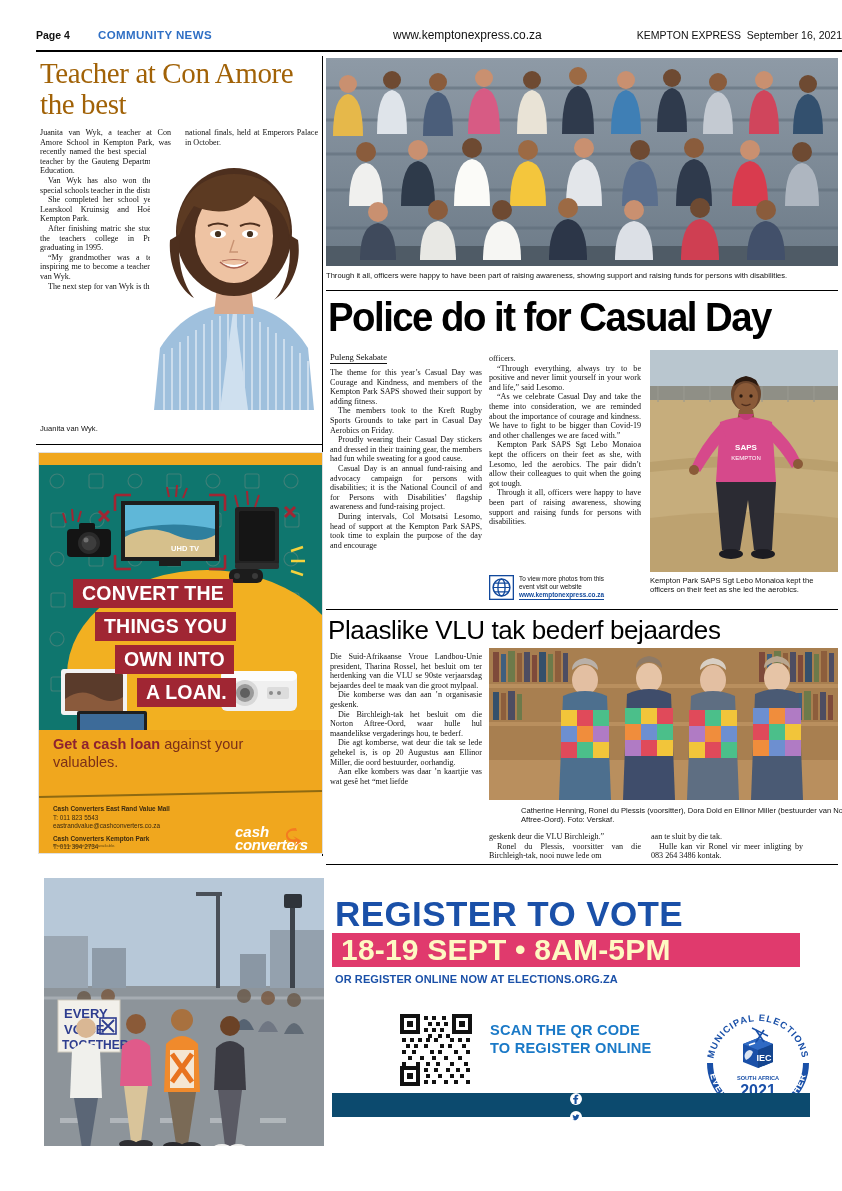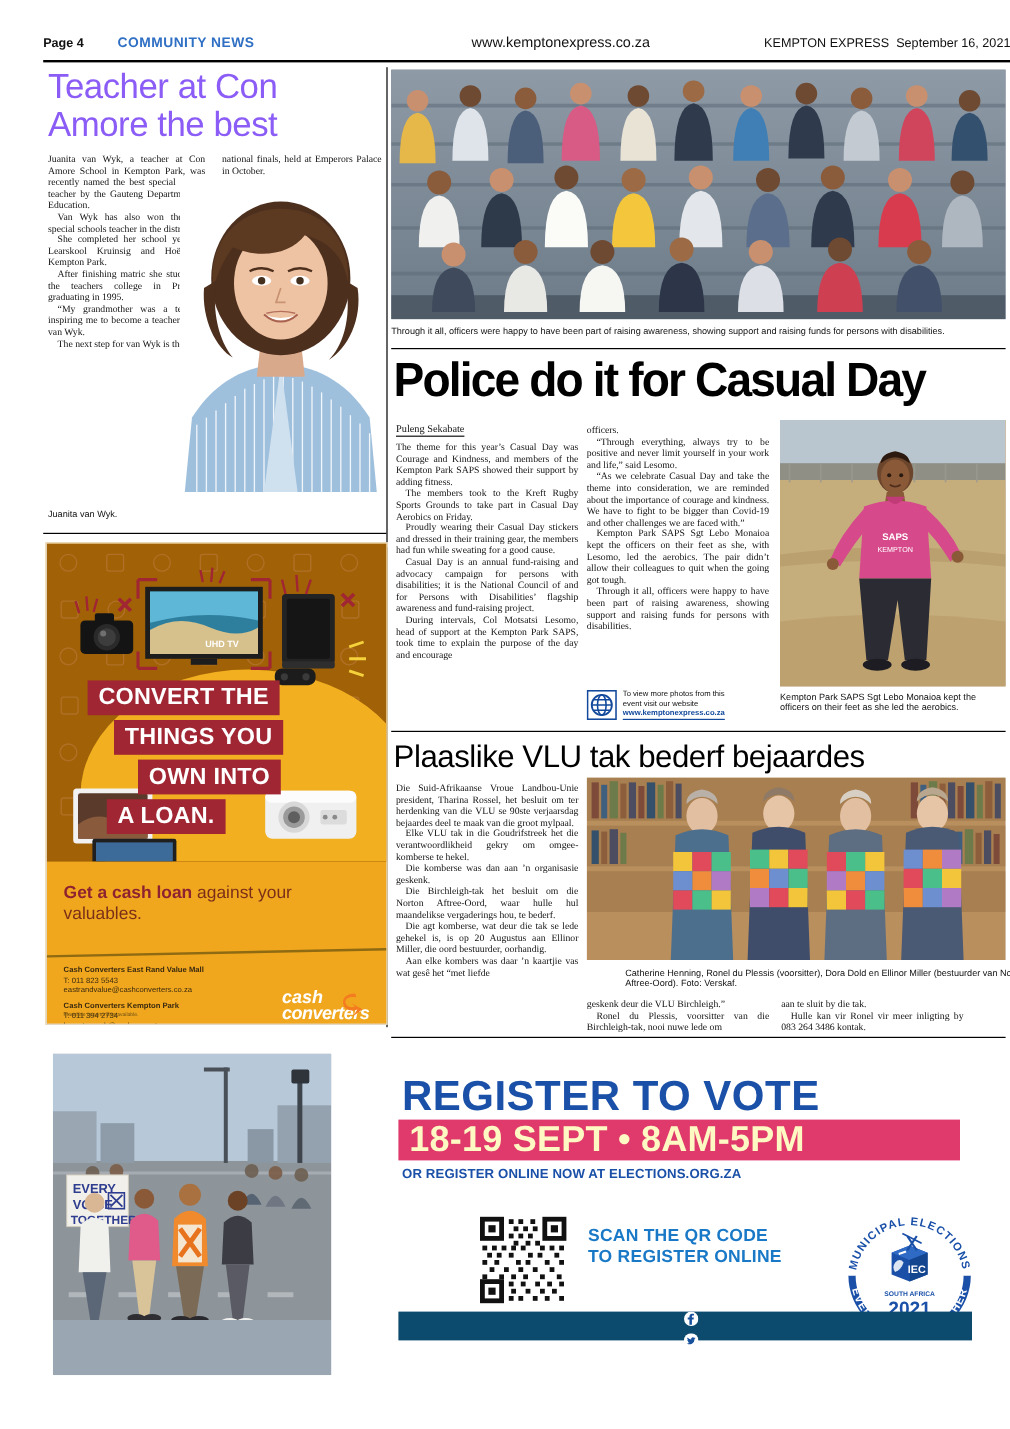--- a/index.html
+++ b/index.html
@@ -29,22 +29,22 @@
   .body-col p{margin:0;text-indent:8px;}
   .body-col p.first{text-indent:0;}
   .caption{
     font-family:"Liberation Sans",sans-serif;
     font-size:7.6px;line-height:9.2px;color:#111;
   }
 
   
   .s1{position:absolute;left:40px;top:58px;width:278px;}
   .s1 h1{
-    margin:0;font-family:Liberation Sans, sans-serif;
-    font-weight:normal;font-size:29px;line-height:31px;color:#8b5cf6;
+    margin:0;font-family:Liberation Serif, serif;
+    font-weight:normal;font-size:29px;line-height:31px;color:#a16207;
     letter-spacing:-.4px;
   }
   .s1-cols{position:absolute;left:40px;top:128px;width:278px;height:300px;}
   .s1-c1{position:absolute;left:0;top:0;width:131px;}
   .s1-c2{position:absolute;left:145px;top:0;width:133px;}
   .s1-photo{
     position:absolute;left:150px;top:148px;width:168px;height:262px;
     overflow:hidden;
   }
   .s1-cap{position:absolute;left:40px;top:424px;width:150px;}
@@ -93,54 +93,54 @@
   .s3-photo{position:absolute;left:489px;top:648px;width:349px;height:152px;overflow:hidden;background:#cdbfa8;}
   .s3-photo-cap{position:absolute;left:489px;top:806px;width:349px;margin-left:32px;}
   .s3-c2{position:absolute;left:489px;top:832px;width:152px;}
   .s3-c3{position:absolute;left:651px;top:832px;width:152px;}
 
   
   .ad-cc{
     position:absolute;left:38px;top:452px;width:283px;height:400px;
     background:#f0a71e;overflow:hidden;border:1px solid #e0e0e0;
   }
-  .cc-top{position:absolute;left:0;top:0;width:283px;height:265px;background:#a16207;overflow:hidden;}
+  .cc-top{position:absolute;left:0;top:12px;width:283px;height:265px;background:#0f766e;overflow:hidden;}
   .cc-pattern{position:absolute;inset:0;opacity:.22;}
   .cc-head{position:absolute;left:14px;top:114px;width:255px;}
   .cc-head .line{
     display:inline-block;background:#a02633;color:#fff;
     font-family:"Liberation Sans",sans-serif;font-weight:bold;
     font-size:19.5px;line-height:26px;padding:1px 9px 2px 9px;margin-bottom:4px;
     letter-spacing:.2px;
   }
   .cc-head .r1{margin-left:20px;}
   .cc-head .r2{margin-left:42px;}
   .cc-head .r3{margin-left:62px;}
-  .cc-head .r4{margin-left:36px;}
+  .cc-head .r4{margin-left:84px;}
   .cc-sub{
     position:absolute;left:14px;top:282px;width:255px;
     font-family:"Liberation Sans",sans-serif;font-size:14.5px;line-height:18px;color:#7b2f18;
   }
   .cc-sub b{color:#8e2230;}
   .cc-divider{position:absolute;left:0;top:340px;width:283px;height:2px;background:#8e6a12;transform:rotate(-1.2deg);}
   .cc-contact{
     position:absolute;left:14px;top:352px;width:180px;
     font-family:"Liberation Sans",sans-serif;font-size:6.4px;line-height:8.6px;color:#3b2a10;
   }
   .cc-contact .b{font-weight:bold;}
   .cc-contact .sp{height:4px;}
   .cc-logo{position:absolute;left:196px;top:372px;width:86px;text-align:left;}
   .cc-logo .l1{font-family:"Liberation Sans",sans-serif;font-weight:bold;font-style:italic;font-size:15px;color:#fff;line-height:13px;}
   .cc-logo .l2{font-family:"Liberation Sans",sans-serif;font-weight:bold;font-style:italic;font-size:15px;color:#fff;line-height:14px;letter-spacing:-.4px;}
   .cc-swoosh{position:absolute;left:244px;top:374px;width:20px;height:22px;}
   .cc-fine{position:absolute;left:14px;top:390px;font-family:"Liberation Sans",sans-serif;font-size:4.2px;color:#6a4d12;}
 
   
   .ad-iec{position:absolute;left:44px;top:878px;width:794px;height:268px;background:#ffffff;overflow:hidden;}
-  .iec-photo{position:absolute;left:0;top:0;width:232px;height:268px;overflow:hidden;background:#9aa7b3;}
+  .iec-photo{position:absolute;left:0;top:0;width:280px;height:268px;overflow:hidden;background:#9aa7b3;}
   .iec-right{position:absolute;left:280px;top:0;width:514px;height:268px;background:#fff;}
   .iec-h1{
     position:absolute;left:11px;top:18px;
     font-family:"Liberation Sans",sans-serif;font-weight:bold;font-size:35px;line-height:36px;
     color:#1a50a8;letter-spacing:.4px;white-space:nowrap;
   }
   .iec-h2{
     position:absolute;left:8px;top:55px;width:468px;height:34px;background:#e03a6d;
     display:flex;align-items:center;
   }
@@ -485,21 +485,20 @@
   <div class="s2-photo-cap caption">Kempton Park SAPS Sgt Lebo Monaioa kept the officers on their feet as she led the aerobics.</div>
 
   <div class="hrule" style="left:326px;top:609px;width:512px;"></div>
   <div class="vrule" style="left:322px;top:456px;height:400px;"></div>
   <div class="hrule" style="left:326px;top:864px;width:512px;"></div>
 
   <div class="s3-head">Plaaslike VLU tak bederf bejaardes</div>
 
   <div class="s3-c1 body-col">
     <p class="first">Die Suid-Afrikaanse Vroue Landbou-Unie president, Tharina Rossel, het besluit om ter herdenking van die VLU se 90ste verjaarsdag bejaardes deel te maak van die groot mylpaal.</p>
-    <p>Elke VLU tak in die Goudrifstreek het die verantwoordlikheid gekry om omgee-komberse te hekel.</p>
     <p>Die komberse was dan aan ’n organisasie geskenk.</p>
     <p>Die Birchleigh-tak het besluit om die Norton Aftree-Oord, waar hulle hul maandelikse vergaderings hou, te bederf.</p>
     <p>Die agt komberse, wat deur die tak se lede gehekel is, is op 20 Augustus aan Ellinor Miller, die oord bestuurder, oorhandig.</p>
     <p>Aan elke kombers was daar ’n kaartjie vas wat gesê het “met liefde</p>
   </div>
 
   <div class="s3-photo">
     <svg class="ph" viewBox="0 0 349 152" preserveAspectRatio="none">
       <rect width="349" height="152" fill="#caa97c"></rect>
 

